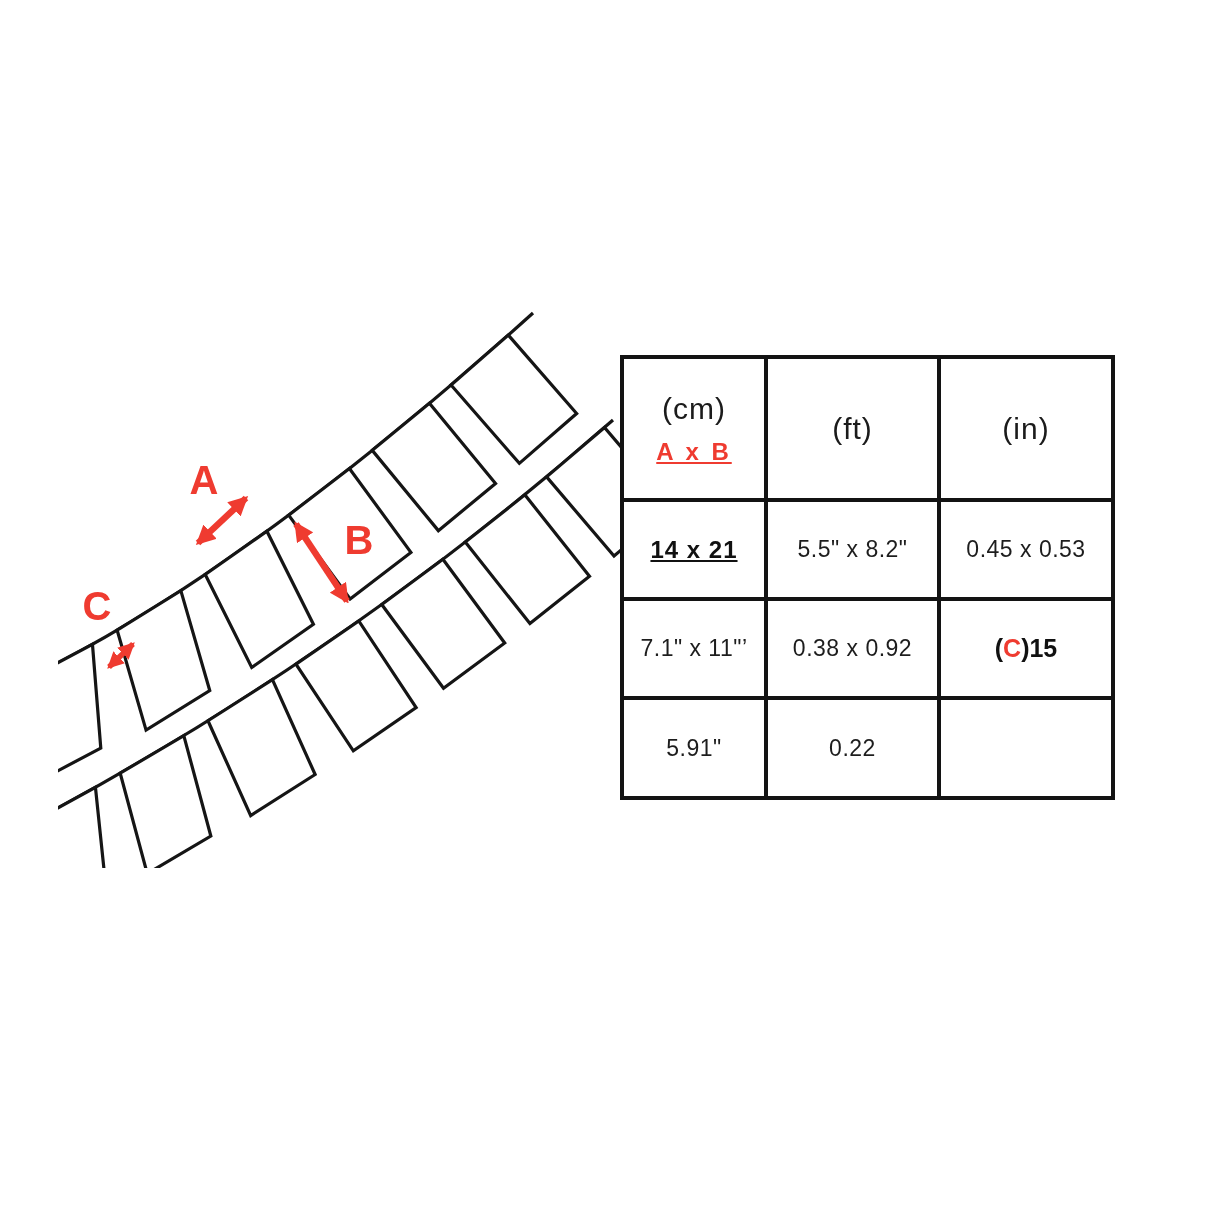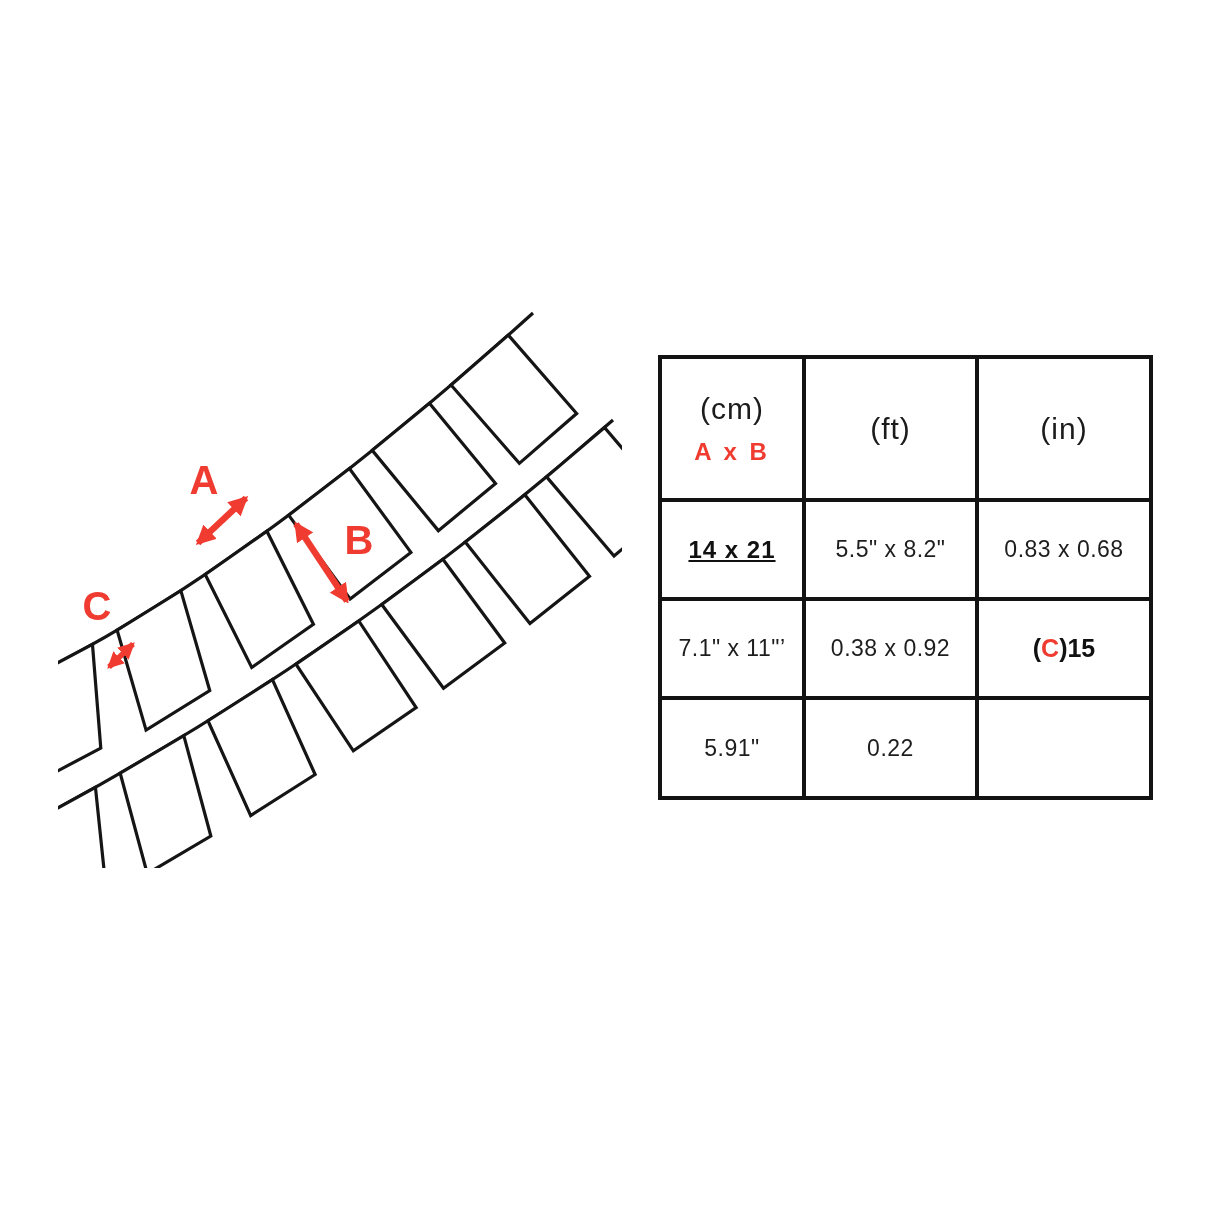--- a/index.html
+++ b/index.html
@@ -10,31 +10,31 @@
   #diagram{position:absolute;left:0;top:0;}
   #geo path{stroke:var(--line,#151515);stroke-width:3.2;fill:#ffffff;stroke-linejoin:miter;}
   #geo path.rail{fill:none;}
   .arrow{stroke:var(--accent,#EF3B30);stroke-width:6.5;stroke-linecap:butt;}
   .arrow.small{stroke-width:5.5;}
   #ah path{fill:var(--accent,#EF3B30);}
   .dlabel{font-family:"Liberation Sans",sans-serif;font-weight:bold;font-size:40px;
           fill:var(--accent,#EF3B30);text-anchor:middle;}
 
   
-  .tbl{position:absolute;left:658px;top:355px;background:#fff;
+  .tbl{position:absolute;left:620px;top:355px;background:#fff;
        border:4px solid #131313;display:grid;
        grid-template-columns:144px 173px 170px;
        grid-template-rows:143px 99px 99px 96px;}
   .cell{border-right:4px solid #131313;border-bottom:4px solid #131313;
         display:flex;flex-direction:column;align-items:center;justify-content:center;
         gap:12px;background:#fff;}
   .tbl > .cell:nth-child(3n){border-right:none;}
   .tbl > .cell:nth-child(n+10){border-bottom:none;}
   .unit{font-size:30px;color:#1b1b1b;letter-spacing:1px;}
-  .axb{font-size:24px;font-weight:bold;color:var(--accent,#EF3B30);letter-spacing:3px;}
+  .axb{font-size:24px;font-weight:bold;color:var(--accent,#EF3B30);letter-spacing:3px;text-decoration:underline;}
   .dim{font-size:24px;font-weight:bold;color:#111;letter-spacing:1px;text-decoration:underline;}
   .val{font-size:23px;color:#1d1d1d;letter-spacing:0.5px;}
   .cdim{font-size:25px;font-weight:bold;color:#111;}
   .cdim .red{color:var(--accent,#EF3B30);}
   .cdim .num{}
 </style>
 </head>
 <body>
 
 <svg id="diagram" width="680" height="1000" viewBox="0 0 680 1000" aria-hidden="true">
@@ -89,21 +89,21 @@
     <div class="unit">(in)</div>
   </div>
 
   <div class="cell">
     <div class="dim">14 x 21</div>
   </div>
   <div class="cell">
     <div class="val">5.5" x 8.2"</div>
   </div>
   <div class="cell">
-    <div class="val">0.83 x 0.68</div>
+    <div class="val">0.45 x 0.53</div>
   </div>
 
   <div class="cell">
     <div class="val">7.1" x 11"’</div>
   </div>
   <div class="cell">
     <div class="val">0.38 x 0.92</div>
   </div>
 
   <div class="cell">

